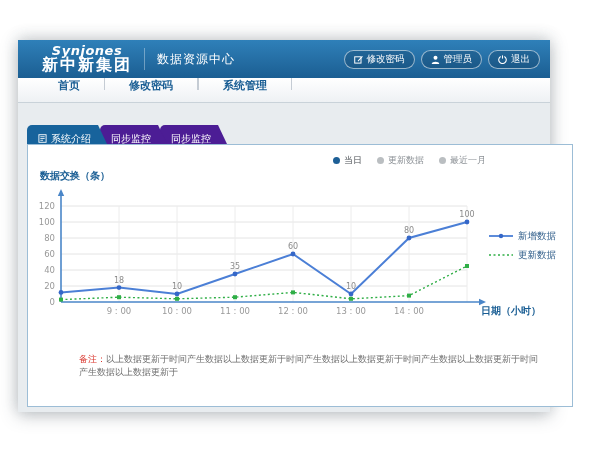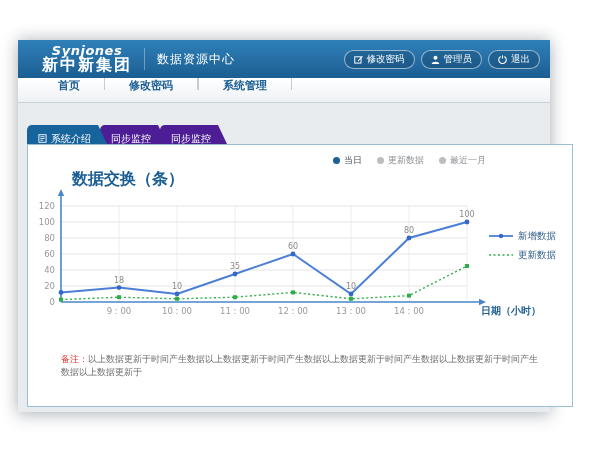--- a/index.html
+++ b/index.html
@@ -44,25 +44,25 @@
     background:#ffffff; border:1px solid #9cbdd6; }
 
   .radios { position:absolute; top:9px; right:86px; display:flex; gap:15px; align-items:center; }
   .radio { display:flex; align-items:center; gap:4px; cursor:pointer; }
   .radio-dot { width:7px; height:7px; border-radius:50%; background:#babec1; }
   .radio.selected .radio-dot { background:#1d5f96; }
   .radio span { font-size:9px; color:#8a8f94; }
   .radio.selected span { color:#4a4f54; }
 
   .y-axis-title { position:absolute; left:12px; top:24px; color:#1a5e94;
-    font-size:16px; font-weight:bold;margin-left:32px; }
+    font-size:10px; font-weight:bold; }
 
   #chart { position:absolute; left:6px; top:38px; }
 
-  .note { position:absolute; top:208px; left:0; right:0; padding:0 33px;
+  .note { position:absolute; top:208px; left:18px; right:0; padding:0 33px;
     font-size:9px; color:#6f6f6f; line-height:1.4; }
   .note .prefix { color:#d9342b; }
 </style>
 </head>
 <body>
 
 <div class="app">
 
   <div class="header">
     <div class="logo">

